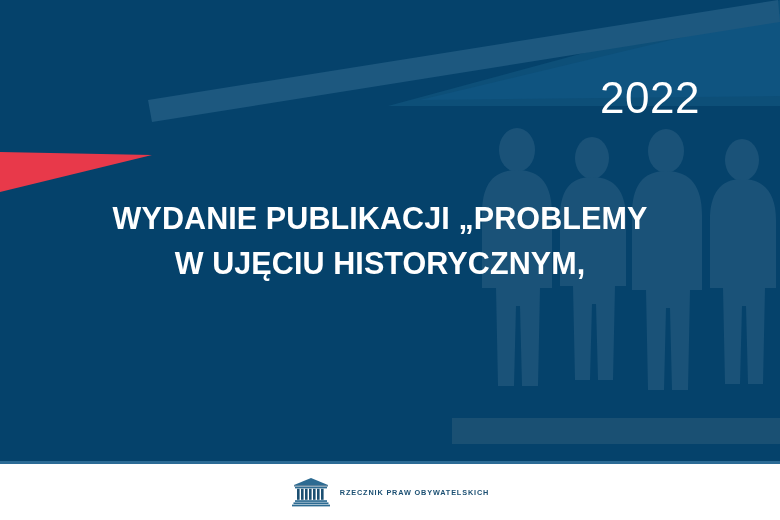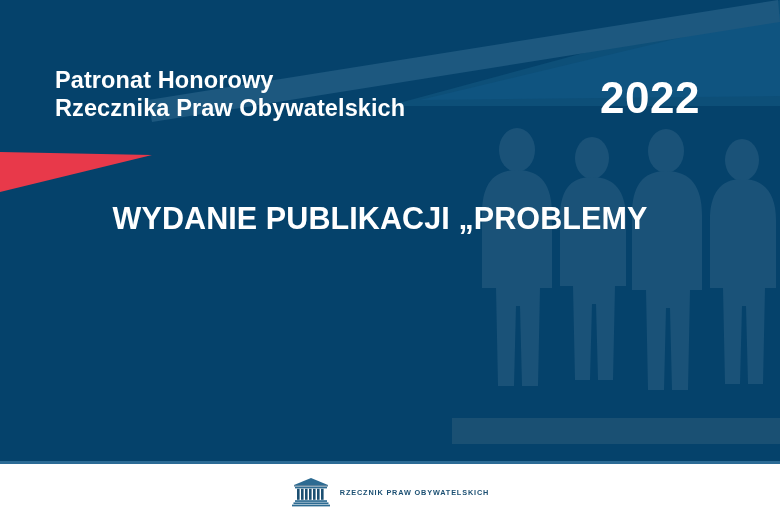--- a/index.html
+++ b/index.html
@@ -83,21 +83,21 @@
     white-space: nowrap;
   }
   
   .year-big {
     position: absolute;
     left: 600px;
     top: 74px;
     width: 140px;
     color: #ffffff;
     font-size: 44px;
-    font-weight: bold;
+    font-weight: normal;
     line-height: 48px;
     letter-spacing: 0.5px;
   }
   
   .maintitle {
     position: absolute;
     left: 10px;
     top: 196px;
     width: 740px;
     text-align: center;
@@ -191,29 +191,26 @@
         </g>
       </g>
     </svg>
 
     <div class="lightbar"></div>
 
     <svg class="redwedge" viewBox="0 0 160 45" preserveAspectRatio="none">
       <polygon points="0,4 152,7 0,44" fill="#e8394a"></polygon>
     </svg>
 
-    <div class="header">
-      <div class="header-line">Patronat Honorowy</div>
-      <div class="header-line">Rzecznika Praw Obywatelskich</div>
-    </div>
 
     <div class="year-big">2022</div>
 
     <div class="maintitle">
       <div class="title-line">WYDANIE PUBLIKACJI „PROBLEMY</div>
+      <div class="title-line">W UJĘCIU HISTORYCZNYM,</div>
     </div>
 
 
     <div class="banner-rule"></div>
   </div>
 
   <div class="footer">
     <div class="logo-wrap">
       <svg class="logo-mark" viewBox="0 0 40 30">
 

